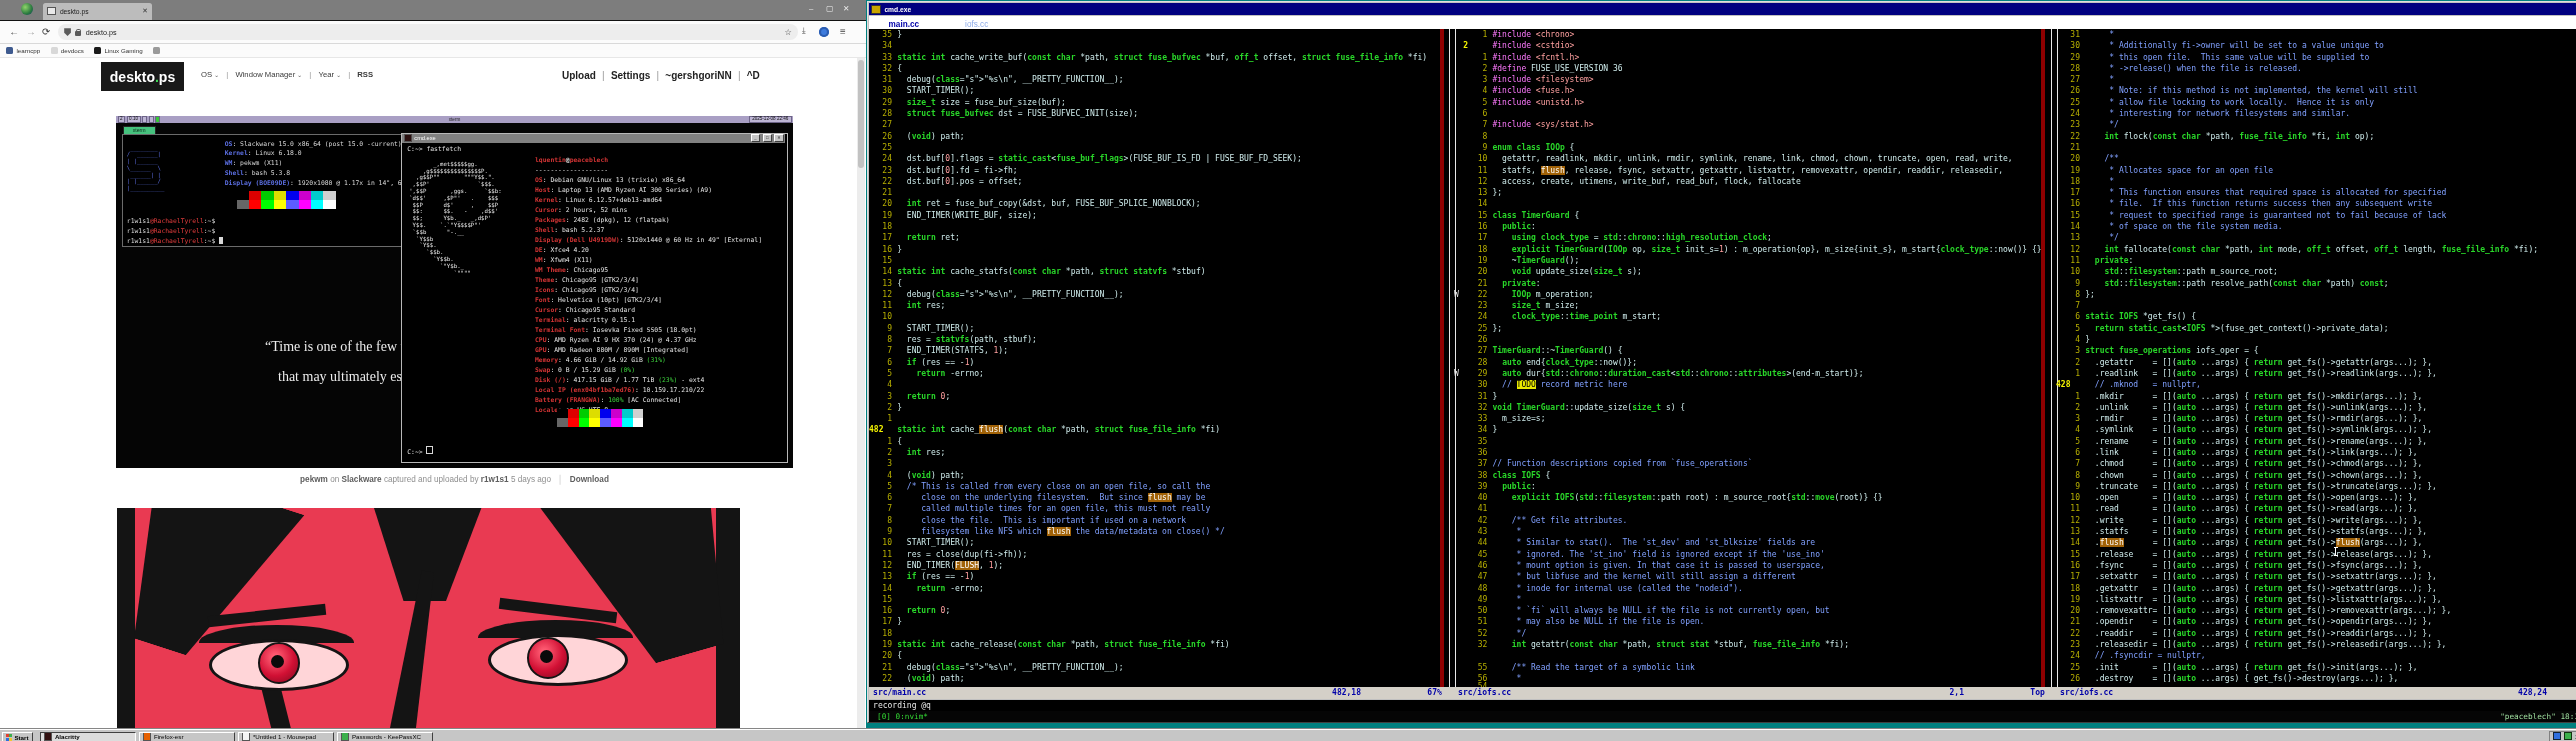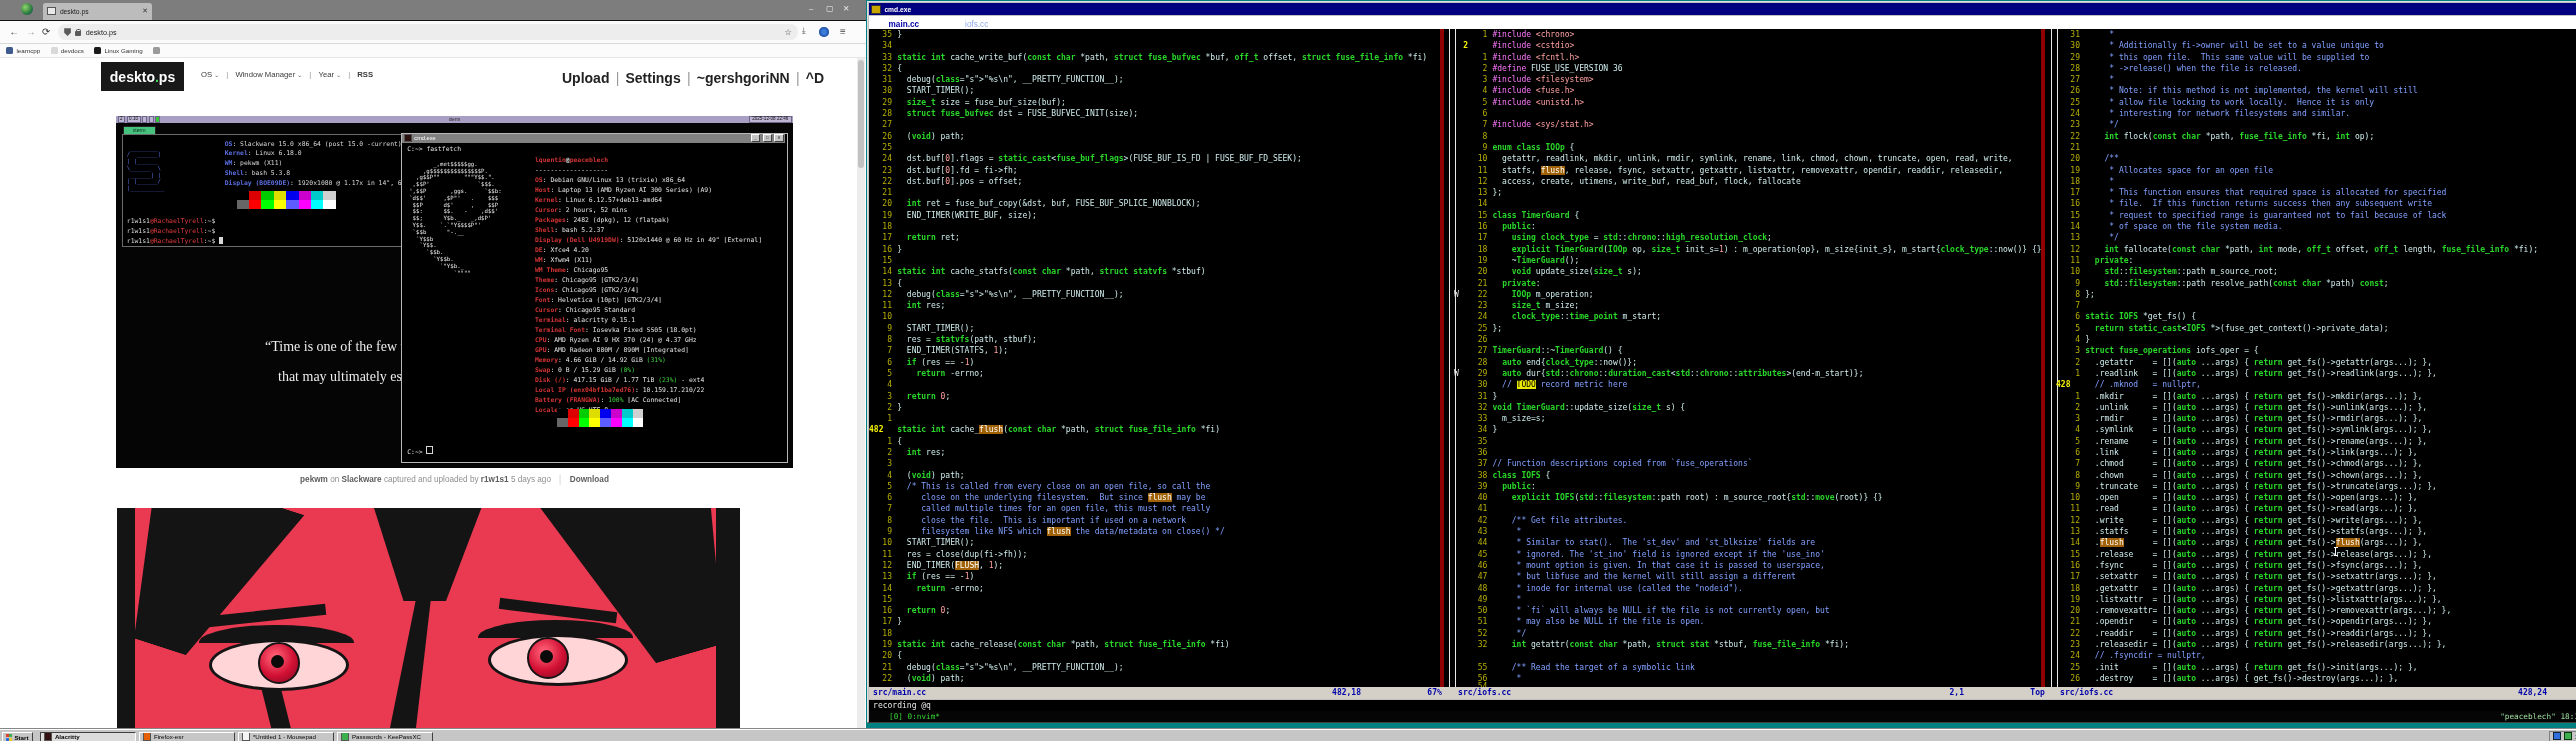--- a/index.html
+++ b/index.html
@@ -36,21 +36,21 @@
   .bmic{width:7.2px;height:7.2px;border-radius:1.5px;}
   #page{left:0;top:58px;width:857px;height:671px;background:#fff;}
   #pg-scroll{left:857px;top:58px;width:8.2px;height:671px;background:#ececec;}
   #pg-thumb{left:1px;top:2.1px;width:6.2px;height:108px;background:#c2c2c2;border-radius:3.1px;}
   #site-logo{left:101px;top:4.1px;width:83px;height:29px;background:#191919;color:#fff;
              font-size:14px;font-weight:bold;display:flex;align-items:center;justify-content:center;}
   #site-logo .dot{color:#3ddc55;}
   #site-nav{left:201px;top:12.4px;font-size:7.7px;color:#3a3a3a;display:flex;gap:7.2px;align-items:center;}
   .chev{font-size:5.7px;color:#666;}
   .navsep{color:#999;}
-  #site-acct{left:562px;top:12.4px;font-size:14px;color:#222;font-weight:bold;display:flex;gap:6.2px;align-items:center;}
+  #site-acct{left:562px;top:12.4px;font-size:10px;color:#222;font-weight:bold;display:flex;gap:6.2px;align-items:center;}
   
   #shot1{left:116px;top:58px;width:677px;height:352px;background:#050505;overflow:hidden;}
   #pkbar{left:0;top:0;width:677px;height:6.7px;background:#a99fc4;display:flex;align-items:center;
          font-size:4.6px;color:#111;gap:1.5px;padding-left:1.5px;box-sizing:border-box;}
   .pkbox{background:#bdb5d4;border:0.5px solid #6d6488;padding:0 1.5px;height:4.6px;line-height:4.6px;}
   .pkgreen{background:#37c837;}
   #pktitle{position:absolute;left:0;width:677px;text-align:center;font-size:4.6px;color:#222;}
   #pkclock{margin-left:auto;margin-right:1.5px;background:#bdb5d4;border:0.5px solid #6d6488;padding:0 2.1px;
            height:4.6px;line-height:4.6px;}
   #xtab{left:6.7px;top:10.3px;width:31px;height:7.7px;background:#46c27e;color:#0c2a18;font-size:5.2px;
@@ -615,21 +615,21 @@
 
         <div id="ibeam" class="abs"></div>
       </div>
       <div id="statusrow" class="abs">
         <div class="stl" id="stl0" style="left:0;width:580px;"><span style="padding-left:4.1px;">src/main.cc</span><span class="pos" style="right:88px;">482,18</span><span class="pos" style="right:7.2px;">67%</span></div>
         <div class="stl" id="stl1" style="left:585px;width:598px;"><span style="padding-left:4.1px;">src/iofs.cc</span><span class="pos" style="right:88px;">2,1</span><span class="pos" style="right:7.2px;">Top</span></div>
         <div class="stl" id="stl2" style="left:1187px;width:579px;"><span style="padding-left:4.1px;">src/iofs.cc</span><span class="pos" style="right:88px;">428,24</span></div>
       </div>
       <div id="cmdline" class="abs">recording @q</div>
       <div id="tmuxbar" class="abs">
-        <span style="padding-left:20px;">[0] 0:nvim*</span>
+        <span style="padding-left:8px;">[0] 0:nvim*</span>
         <span id="tmux-right">"peaceblech" 18:16 13-Dec-25</span>
       </div>
     </div>
   </div>
 
   <div id="panel" class="abs">
     <div id="startbtn" class="abs">
       <span class="flag">
         <i style="background:#e53e30;"></i>
           <i style="background:#3cb04c;"></i>

